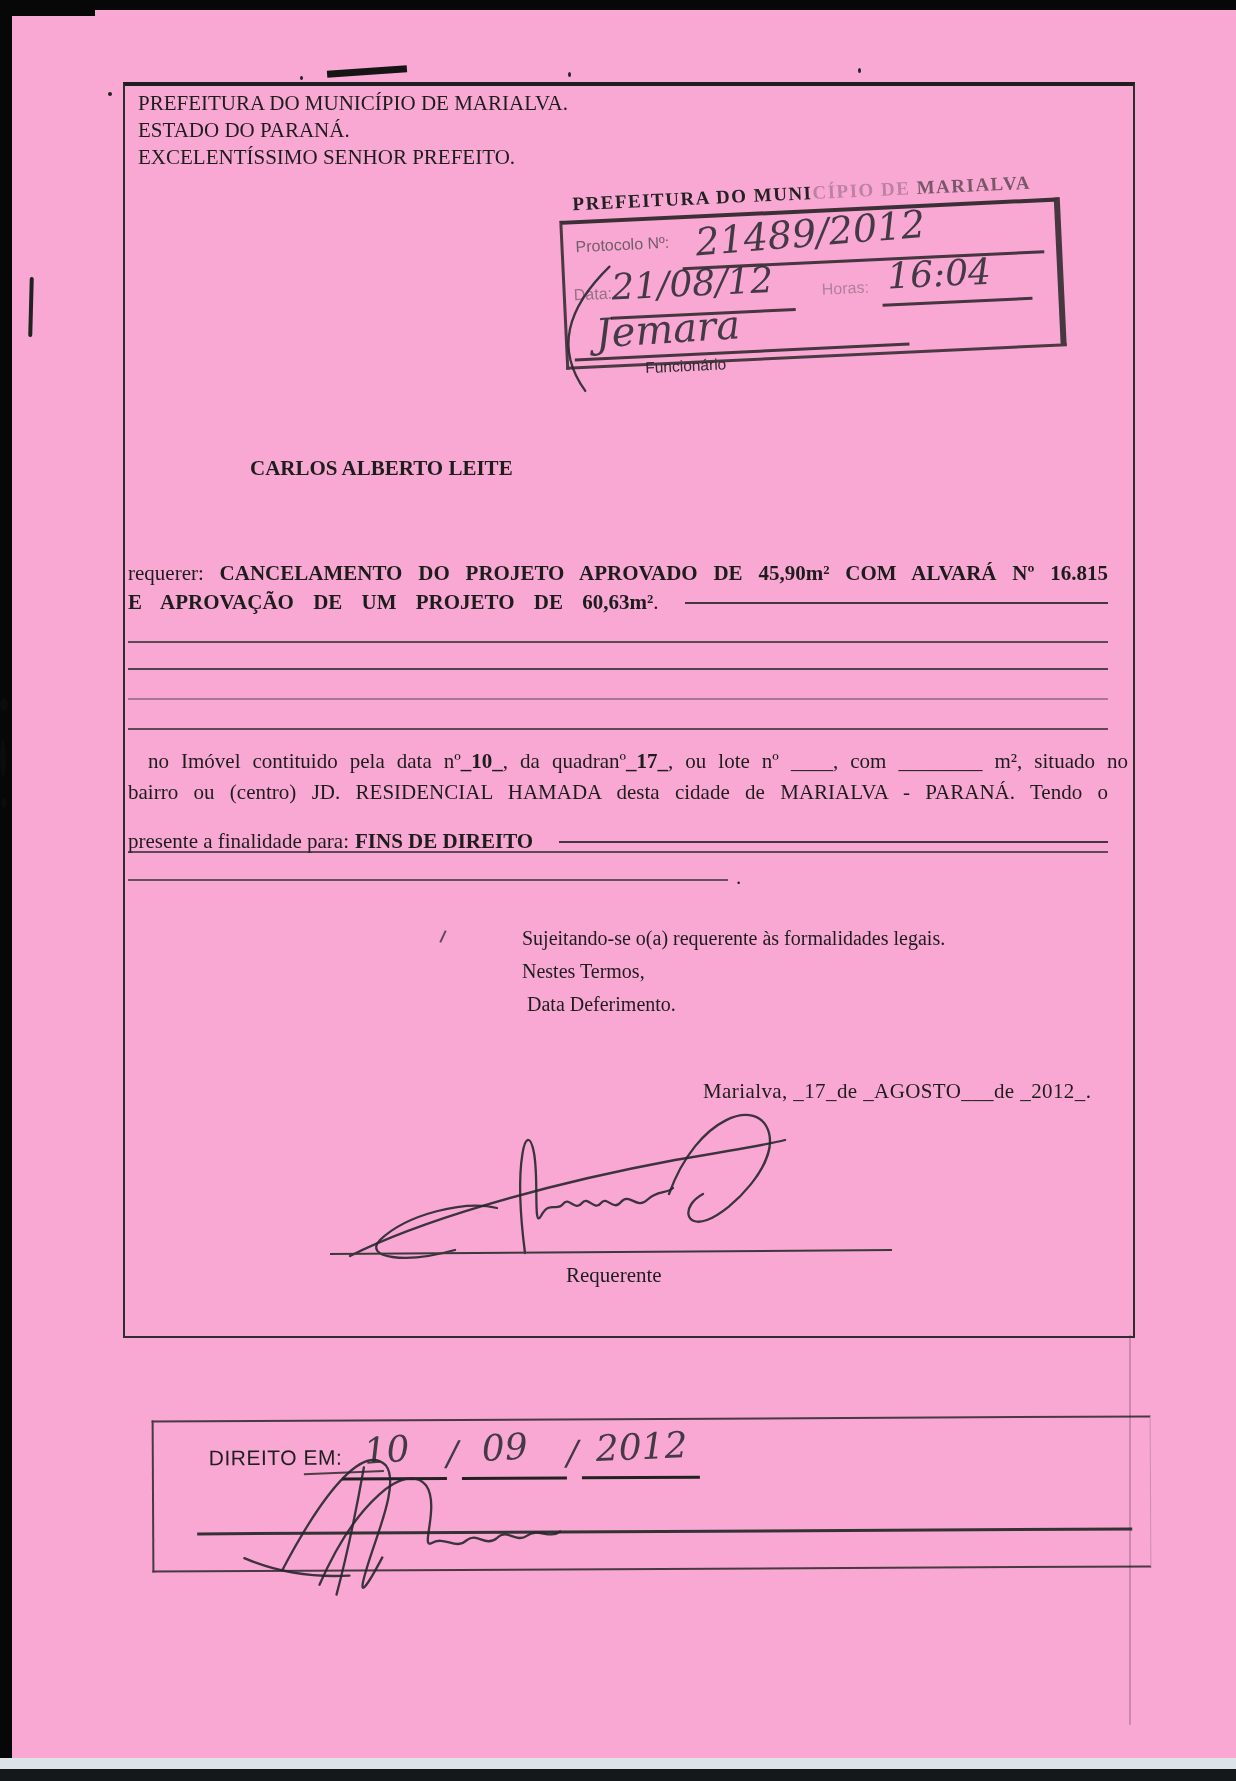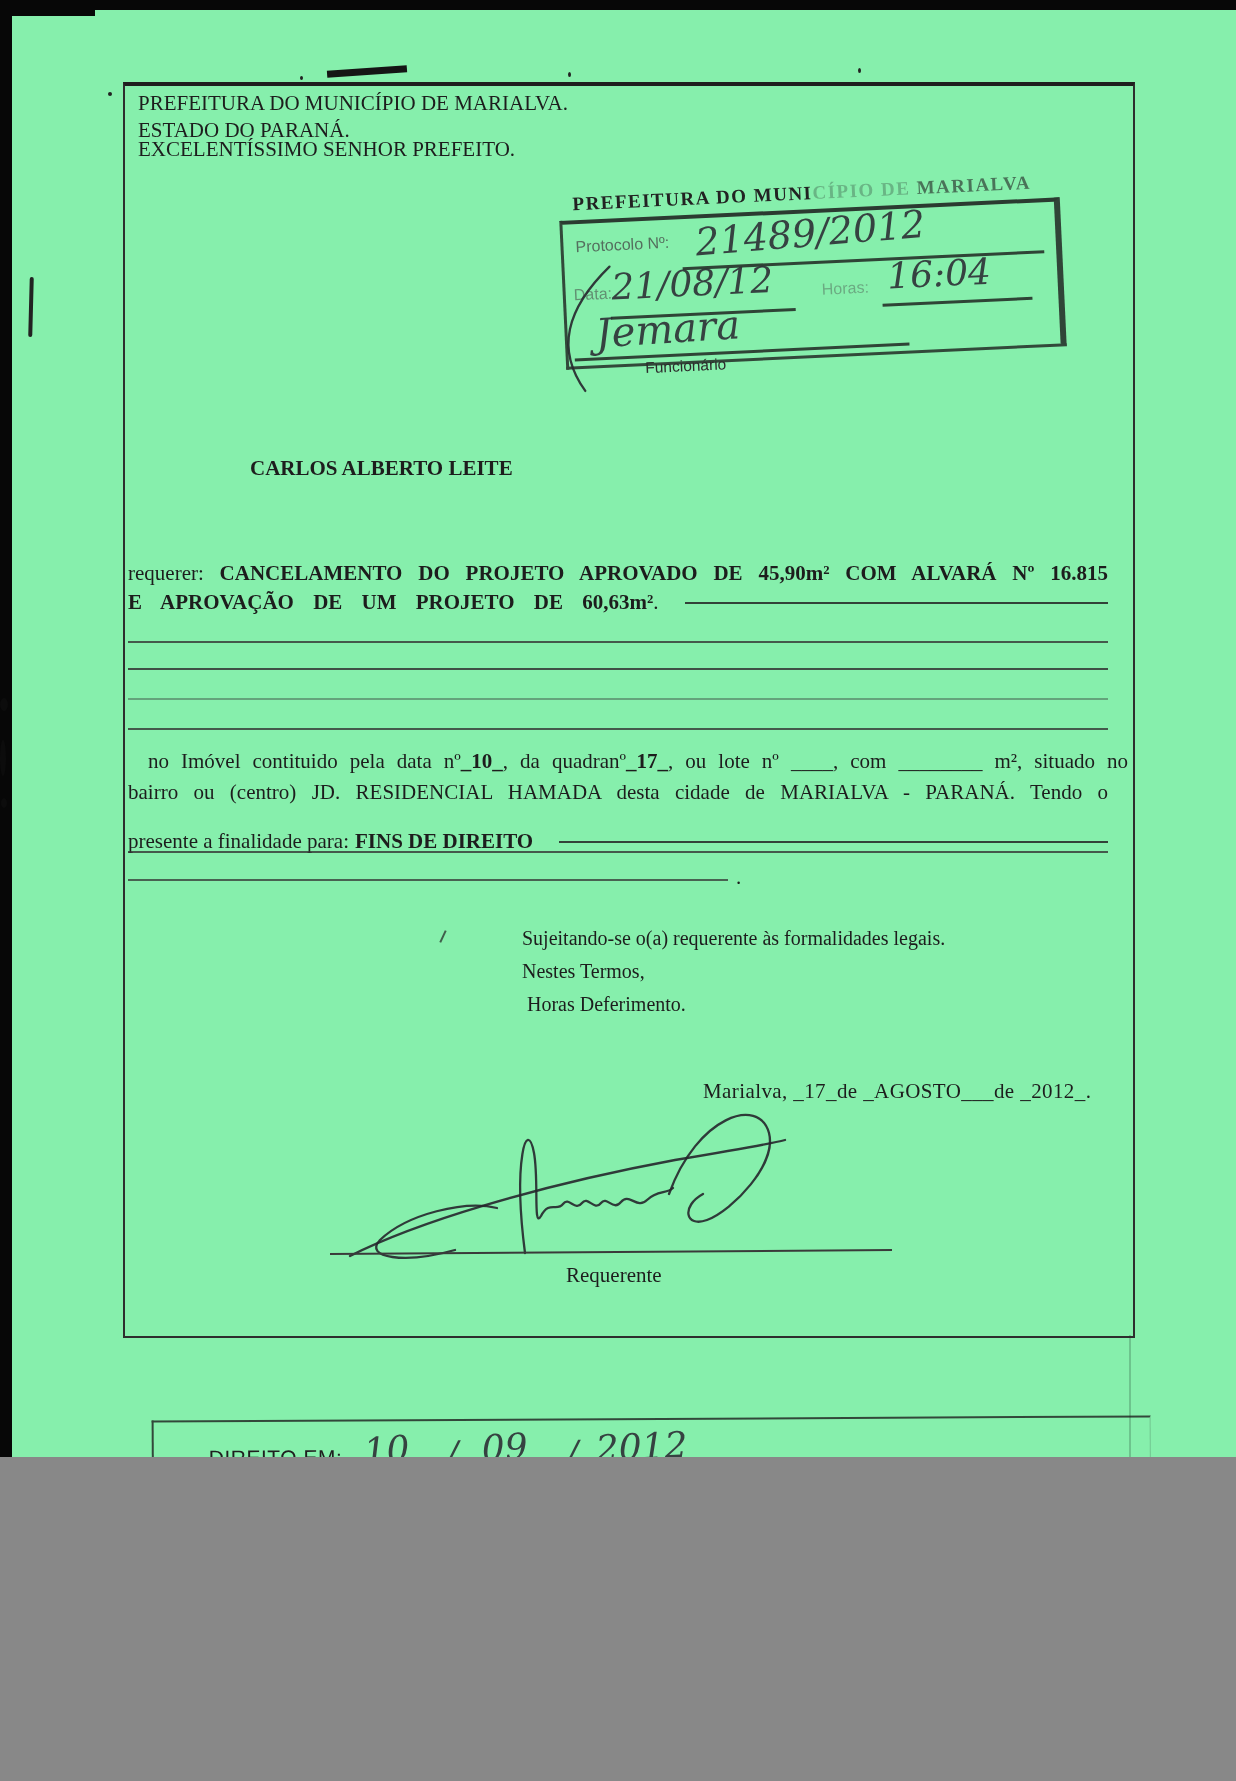--- a/index.html
+++ b/index.html
@@ -1,16 +1,16 @@
 <!DOCTYPE html>
 <html><head>
 <meta charset="utf-8">
 <style>
   html,body{margin:0;padding:0;background:#888;}
-  .scan{position:relative;width:1236px;height:1457px;background:#86efac;overflow:hidden;
+  .scan{position:relative;width:1236px;height:1781px;background:#f9a8d4;overflow:hidden;
         font-family:"Liberation Serif",serif;color:#1d1d1d;}
   
   .edge{position:absolute;background:#070707;}
   .speck{position:absolute;background:#222;border-radius:50%;}
   
   .mainbox{position:absolute;left:123px;top:82px;width:1008px;height:1250px;
            border:2px solid #2e2e2e;border-top:4px solid #1f1f1f;}
   .hline{position:absolute;font-size:21px;line-height:27px;white-space:nowrap;}
   
   .tline{position:absolute;left:128px;width:980px;font-size:21px;line-height:27px;
@@ -61,21 +61,21 @@
   <div class="speck" style="left:300px;top:76px;width:3px;height:4px;"></div>
   <div class="speck" style="left:108px;top:92px;width:4px;height:4px;"></div>
   <div class="speck" style="left:0;top:698px;width:8px;height:13px;background:#0c0c0c;"></div>
   <div class="speck" style="left:0;top:740px;width:6px;height:36px;background:#0c0c0c;"></div>
   <div class="speck" style="left:1px;top:798px;width:6px;height:10px;background:#0c0c0c;"></div>
 
   <div class="mainbox"></div>
 
   <div class="hline" style="left:138px;top:90px;">PREFEITURA DO MUNICÍPIO DE MARIALVA.</div>
   <div class="hline" style="left:138px;top:117px;">ESTADO DO PARANÁ.</div>
-  <div class="hline" style="left:138px;top:136px;">EXCELENTÍSSIMO SENHOR PREFEITO.</div>
+  <div class="hline" style="left:138px;top:144px;">EXCELENTÍSSIMO SENHOR PREFEITO.</div>
 
   <div class="stamp">
     <div class="title">
       <span>PREFEITURA DO MUNI</span><span style="opacity:.28;">CÍPIO DE </span><span style="opacity:.6;">MARIALVA</span>
     </div>
     <div class="sbox">
       <span class="slabel" style="left:12px;top:14px;opacity:.75;">Protocolo Nº:</span>
       <div class="sline" style="left:118px;top:48px;width:362px;"></div>
       <span class="hw" style="left:132px;top:-2px;font-size:38px;transform:rotate(-2deg);">21489/2012</span>
       <span class="slabel" style="left:8px;top:62px;opacity:.55;">Data:</span>
@@ -118,21 +118,21 @@
       <span class="b" style="margin-left:6px;margin-top:19px;">FINS DE DIREITO</span>
     <div class="fillrule"></div>
   </div>
   <div class="rule" style="top:851px;opacity:.8;"></div>
   <div class="rule" style="top:879px;width:600px;opacity:.75;"></div>
   <div class="hline" style="left:736px;top:864px;">.</div>
 
   <div class="tick" style="left:442px;top:930px;width:2px;height:13px;transform:rotate(25deg);opacity:.7;"></div>
   <div class="hline" style="left:522px;top:925px;font-size:20px;">Sujeitando-se o(a) requerente às formalidades legais.</div>
   <div class="hline" style="left:522px;top:958px;font-size:20px;">Nestes Termos,</div>
-  <div class="hline" style="left:527px;top:991px;font-size:20px;">Horas Deferimento.</div>
+  <div class="hline" style="left:527px;top:991px;font-size:20px;">Data Deferimento.</div>
 
   <div class="hline" style="left:703px;top:1078px;letter-spacing:.4px;">Marialva, _17_de _AGOSTO___de _2012_.</div>
 
   <svg class="sig" style="left:335px;top:1098px;" width="460" height="170" viewBox="0 0 460 170">
     <path d="M15,158 C80,125 200,88 340,62 C400,52 435,46 450,42"></path>
     <path d="M120,152 C70,166 28,160 45,142 C72,116 130,102 162,110"></path>
     <path d="M190,155 C178,62 192,18 199,55 C204,82 198,132 206,118 C214,102 222,114 228,106 C234,98 240,114 247,105 C253,97 259,114 266,105 C272,97 278,114 286,104 C294,94 302,112 312,102 C322,92 332,96 338,90"></path>
     <path d="M334,96 C362,18 424,-2 434,35 C442,66 398,112 372,122 C350,130 346,108 368,96"></path>
   </svg>
   <div style="position:absolute;left:330px;top:1251px;width:562px;height:2px;background:#3a3a3a;transform:rotate(-.4deg);"></div>

